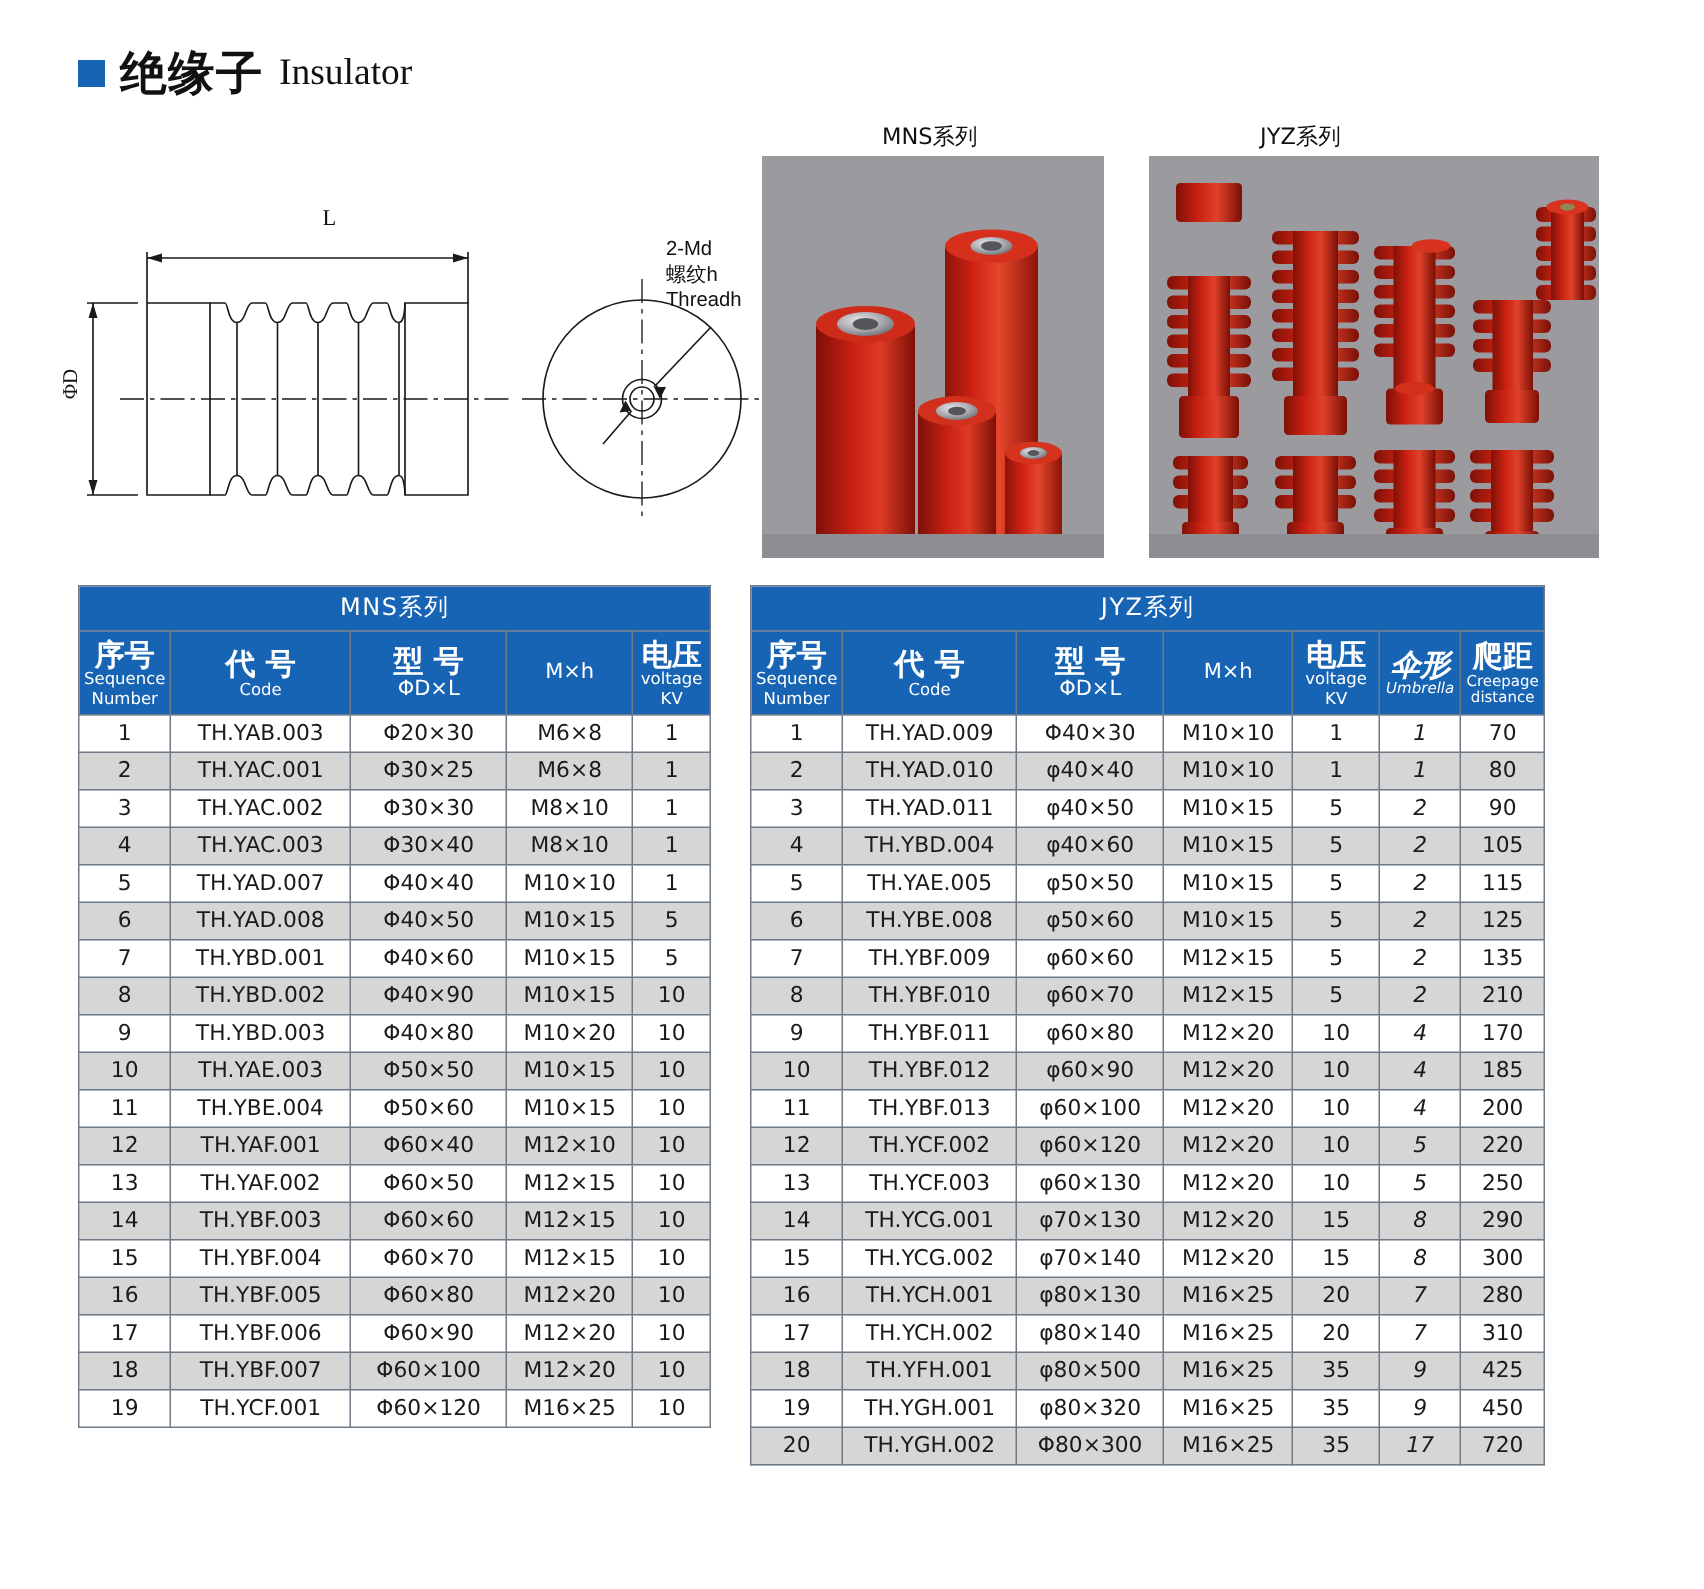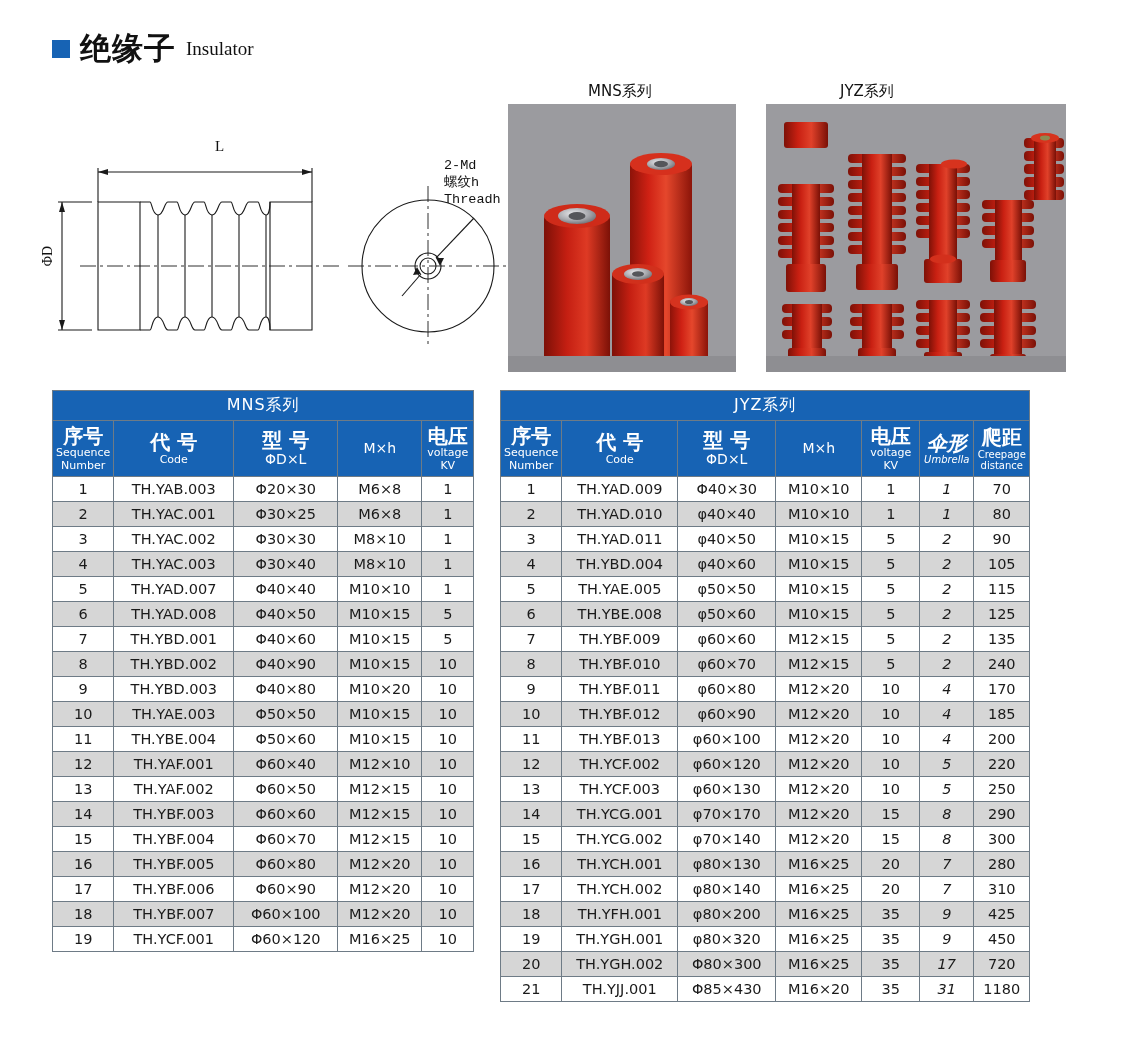--- a/index.html
+++ b/index.html
@@ -22,21 +22,21 @@
   }
   .title-square {
     width: 18px; height: 18px; background: #1763b4;
     display: inline-block;
   }
   .title-cn {
     font-size: 31px; font-weight: bold; letter-spacing: 1px;
     font-family: "DejaVu Sans", sans-serif;
   }
   .title-en {
-    font-size: 19px; font-weight: normal;
+    font-size: 25px; font-weight: normal;
     font-family: "Liberation Serif", serif;
   }
 
   
   .drawing { position: absolute; left: 40px; top: 120px; width: 460px; height: 250px; }
   .drawing svg { display: block; }
 
   
   .photo-label {
     position: absolute;
@@ -161,21 +161,21 @@
 
       <g stroke="#1a1a1a" stroke-width="1.1" fill="none">
         <line x1="434" y1="98" x2="396" y2="138"></line>
         <line x1="362" y1="176" x2="381" y2="154"></line>
       </g>
       <path d="M396 138 L404 138 L400 146 Z" fill="#1a1a1a"></path>
       <path d="M381 154 L373 155 L377 147 Z" fill="#1a1a1a"></path>
     </svg>
     <div style="position:absolute; left:175px; top:18px; font-size:15px; font-family:'Liberation Serif',serif;">L</div>
     <div style="position:absolute; left:-2px; top:128px; font-size:14px; transform:rotate(-90deg); font-family:'Liberation Serif',serif;">ΦD</div>
-    <div style="position:absolute; left:404px; top:38px; font-size:13.5px; line-height:1.25; font-family:Liberation Mono, monospace;">
+    <div style="position:absolute; left:404px; top:38px; font-size:13.5px; line-height:1.25; font-family:Liberation Sans, sans-serif;">
       <div>2-Md</div>
       <div>螺纹h</div>
       <div>Threadh</div>
     </div>
   </div>
 
   <div class="photo-label" style="left:588px; top:82px;">MNS系列</div>
   <div class="photo-label" style="left:840px; top:82px;">JYZ系列</div>
 
   <div class="photo" style="left:508px; top:104px; width:228px; height:268px;">
@@ -604,21 +604,21 @@
             <td class="j-umb">2</td>
             <td class="j-cre">135</td>
           </tr>
           <tr class="even">
             <td class="j-seq">8</td>
             <td class="j-code">TH.YBF.010</td>
             <td class="j-type">φ60×70</td>
             <td class="j-mh">M12×15</td>
             <td class="j-kv">5</td>
             <td class="j-umb">2</td>
-            <td class="j-cre">240</td>
+            <td class="j-cre">210</td>
           </tr>
           <tr class="odd">
             <td class="j-seq">9</td>
             <td class="j-code">TH.YBF.011</td>
             <td class="j-type">φ60×80</td>
             <td class="j-mh">M12×20</td>
             <td class="j-kv">10</td>
             <td class="j-umb">4</td>
             <td class="j-cre">170</td>
           </tr>
@@ -654,21 +654,21 @@
             <td class="j-code">TH.YCF.003</td>
             <td class="j-type">φ60×130</td>
             <td class="j-mh">M12×20</td>
             <td class="j-kv">10</td>
             <td class="j-umb">5</td>
             <td class="j-cre">250</td>
           </tr>
           <tr class="even">
             <td class="j-seq">14</td>
             <td class="j-code">TH.YCG.001</td>
-            <td class="j-type">φ70×170</td>
+            <td class="j-type">φ70×130</td>
             <td class="j-mh">M12×20</td>
             <td class="j-kv">15</td>
             <td class="j-umb">8</td>
             <td class="j-cre">290</td>
           </tr>
           <tr class="odd">
             <td class="j-seq">15</td>
             <td class="j-code">TH.YCG.002</td>
             <td class="j-type">φ70×140</td>
             <td class="j-mh">M12×20</td>
@@ -690,21 +690,21 @@
             <td class="j-code">TH.YCH.002</td>
             <td class="j-type">φ80×140</td>
             <td class="j-mh">M16×25</td>
             <td class="j-kv">20</td>
             <td class="j-umb">7</td>
             <td class="j-cre">310</td>
           </tr>
           <tr class="even">
             <td class="j-seq">18</td>
             <td class="j-code">TH.YFH.001</td>
-            <td class="j-type">φ80×200</td>
+            <td class="j-type">φ80×500</td>
             <td class="j-mh">M16×25</td>
             <td class="j-kv">35</td>
             <td class="j-umb">9</td>
             <td class="j-cre">425</td>
           </tr>
           <tr class="odd">
             <td class="j-seq">19</td>
             <td class="j-code">TH.YGH.001</td>
             <td class="j-type">φ80×320</td>
             <td class="j-mh">M16×25</td>
@@ -714,26 +714,17 @@
           </tr>
           <tr class="even">
             <td class="j-seq">20</td>
             <td class="j-code">TH.YGH.002</td>
             <td class="j-type">Φ80×300</td>
             <td class="j-mh">M16×25</td>
             <td class="j-kv">35</td>
             <td class="j-umb">17</td>
             <td class="j-cre">720</td>
           </tr>
-          <tr class="odd">
-            <td class="j-seq">21</td>
-            <td class="j-code">TH.YJJ.001</td>
-            <td class="j-type">Φ85×430</td>
-            <td class="j-mh">M16×20</td>
-            <td class="j-kv">35</td>
-            <td class="j-umb">31</td>
-            <td class="j-cre">1180</td>
-          </tr>
         </tbody>
     </table>
   </div>
 
 </div>
 
 </body></html>

